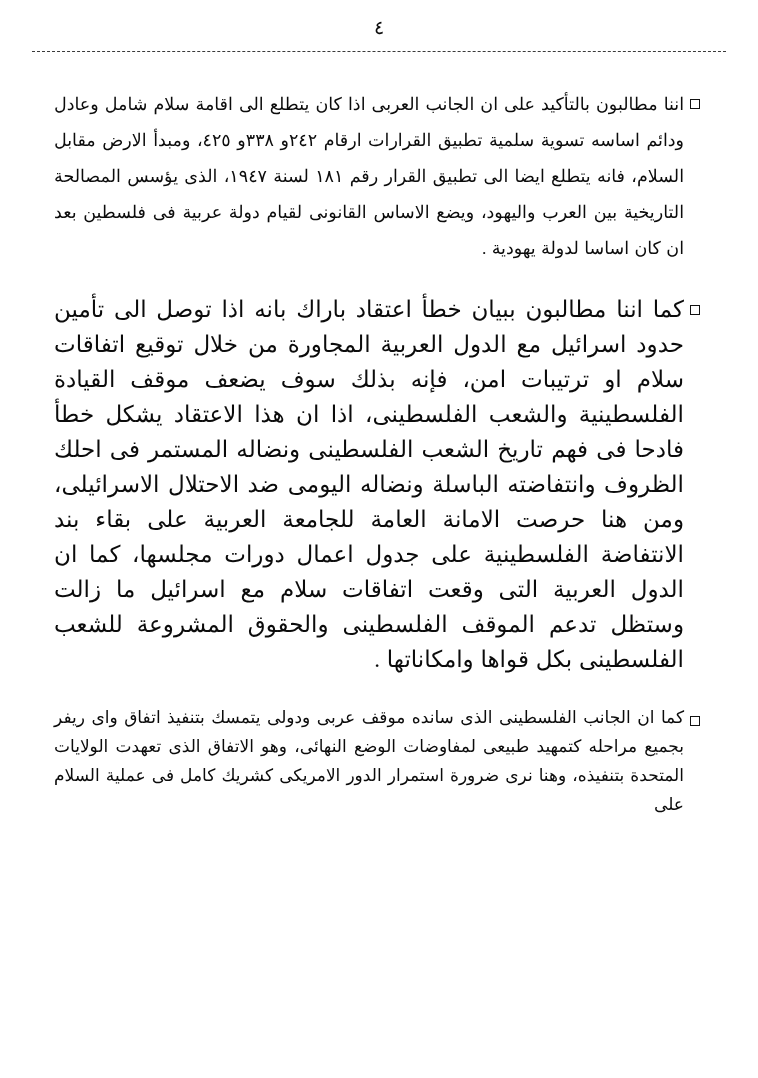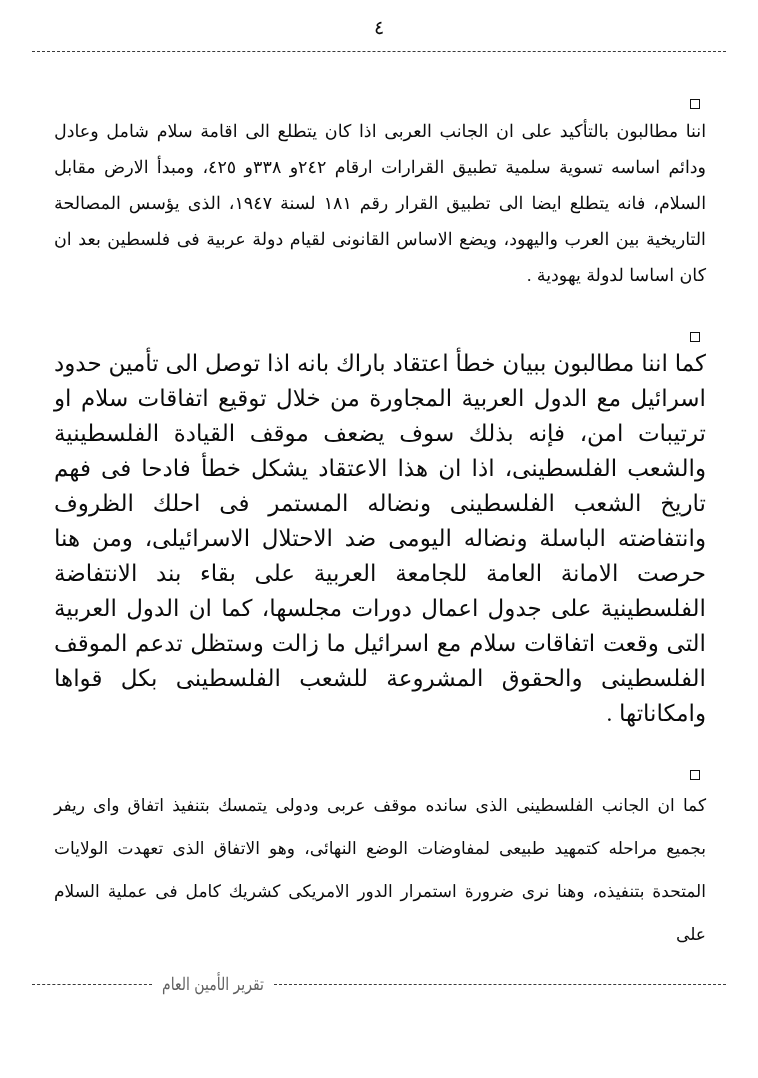--- a/index.html
+++ b/index.html
@@ -36,21 +36,21 @@
     margin: 14px 32px 0 32px;
     height: 0;
   }
   
   .content {
     padding: 0 52px 0 52px;
     margin-top: 34px;
   }
   .bullet-block {
     display: flex;
-    flex-direction: column;
+    flex-direction: row;
     align-items: flex-start;
     margin-bottom: 26px;
   }
   .bullet-marker {
     flex: 0 0 auto;
     width: 22px;
     padding-top: 9px;
     text-align: center;
   }
   .bullet-marker .sq {
@@ -64,21 +64,21 @@
     flex: 1 1 auto;
     font-size: 17.5px;
     line-height: 36px;
     text-align: justify;
     text-align-last: right;
     word-spacing: 1px;
     padding-left: 2px;
   }
   .para.p1 { letter-spacing: 0.2px; }
   .para.p2 { font-size: 23px; line-height: 35px; }
-  .para.p3 { font-size: 17px; line-height: 43px; }
+  .para.p3 { font-size: 17px; line-height: 29px; }
 
   
   .footer {
     position: absolute;
     bottom: 86px;
     left: 0;
     right: 0;
   }
   .footer-row {
     display: flex;
@@ -128,21 +128,14 @@
       <div class="para p2">كما اننا مطالبون ببيان خطأ اعتقاد باراك بانه اذا توصل الى تأمين حدود اسرائيل مع الدول العربية المجاورة من خلال توقيع اتفاقات سلام او ترتيبات امن، فإنه بذلك سوف يضعف موقف القيادة  الفلسطينية والشعب الفلسطينى، اذا ان هذا  الاعتقاد يشكل خطأ فادحا فى  فهم تاريخ الشعب الفلسطينى ونضاله المستمر فى احلك الظروف وانتفاضته الباسلة ونضاله اليومى ضد الاحتلال الاسرائيلى، ومن هنا حرصت الامانة العامة للجامعة العربية على بقاء  بند الانتفاضة الفلسطينية على جدول اعمال دورات مجلسها، كما ان الدول العربية التى وقعت اتفاقات سلام مع اسرائيل ما زالت وستظل تدعم الموقف الفلسطينى والحقوق المشروعة للشعب الفلسطينى بكل قواها وامكاناتها .</div>
     </div>
 
     <div class="bullet-block">
       <div class="bullet-marker"><span class="sq"></span></div>
       <div class="para p3">كما ان الجانب الفلسطينى الذى سانده موقف عربى ودولى  يتمسك بتنفيذ اتفاق واى ريفر بجميع مراحله كتمهيد طبيعى لمفاوضات الوضع النهائى، وهو الاتفاق الذى تعهدت الولايات المتحدة بتنفيذه، وهنا  نرى ضرورة استمرار الدور الامريكى كشريك كامل  فى عملية السلام على</div>
     </div>
 
   </div>
 
-  <div class="footer">
-    <div class="footer-row">
-      <div class="footer-dash"></div>
-      <div class="footer-stamp">تقرير الأمين العام</div>
-      <div class="footer-left-dash"></div>
-    </div>
-  </div>
 
 </div>
 
 </body></html>

